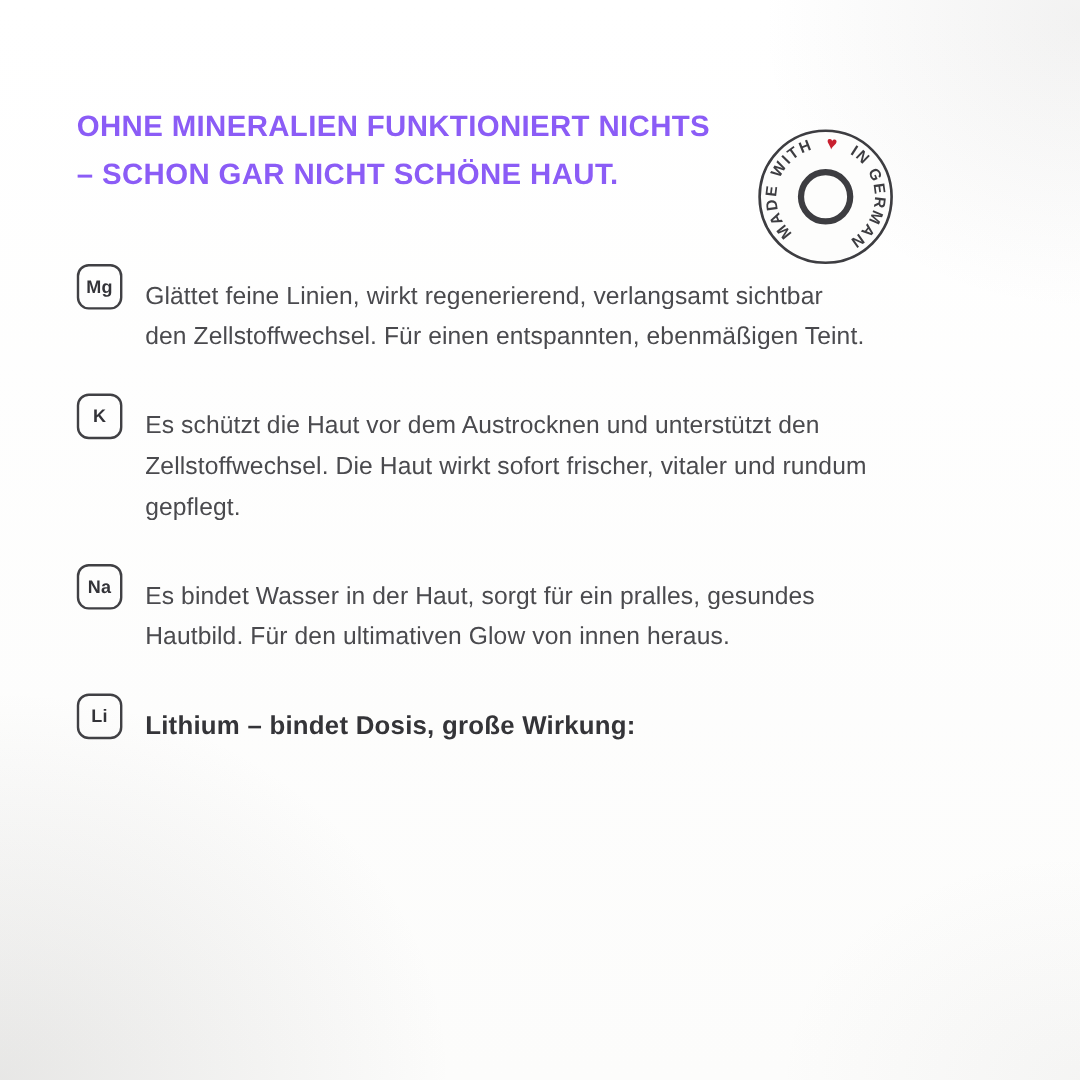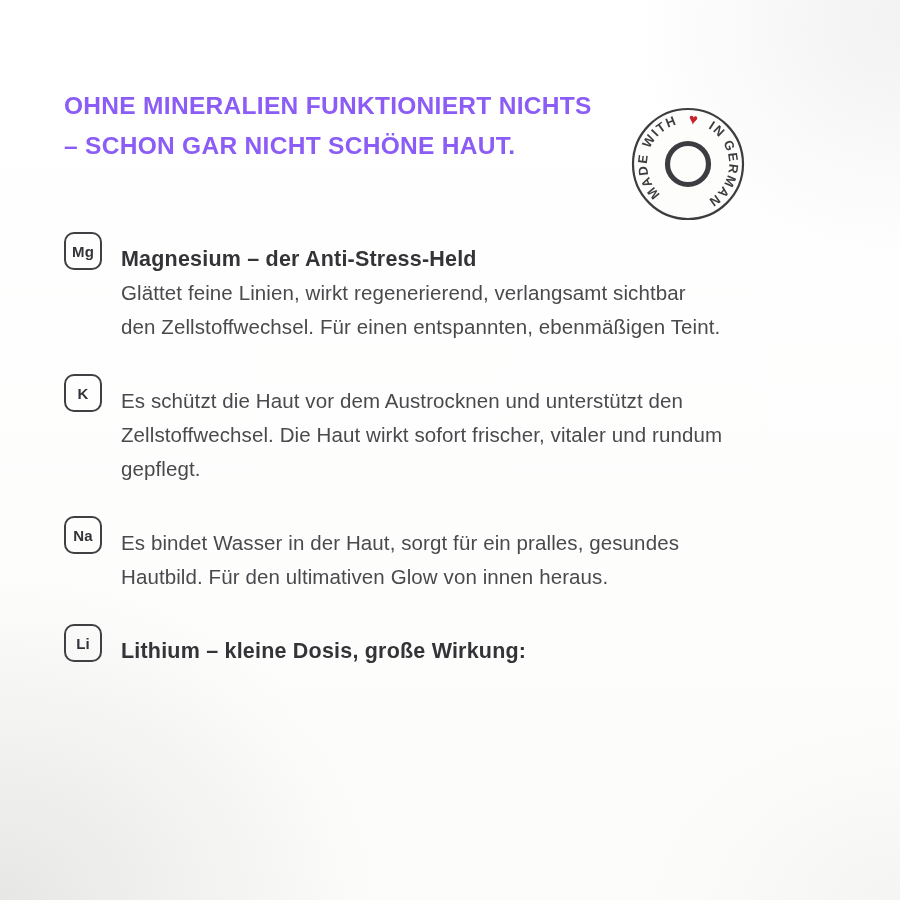--- a/index.html
+++ b/index.html
@@ -35,21 +35,21 @@
     left: 630px;
     top: 106px;
     width: 116px;
     height: 116px;
   }
   .badge svg { display: block; width: 116px; height: 116px; }
 
   .sections {
     position: absolute;
     left: 64px;
-    top: 232px;
+    top: 220px;
     width: 790px;
   }
   .row {
     display: flex;
     align-items: flex-start;
     gap: 19px;
     margin-bottom: 30px;
   }
   .element-box {
     flex: 0 0 auto;
@@ -104,21 +104,20 @@
       </textPath>
     </text>
   </svg>
 </div>
 
 <div class="sections">
 
   <div class="row">
     <div class="element-box">Mg</div>
     <div class="texts">
-      <div class="heading">Magnesium – der Anti-Stress-Held</div>
       <div class="body-text">Glättet feine Linien, wirkt regenerierend, verlangsamt sichtbar
 den Zellstoffwechsel. Für einen entspannten, ebenmäßigen Teint.</div>
     </div>
   </div>
 
   <div class="row">
     <div class="element-box">K</div>
     <div class="texts">
       <div class="body-text">Es schützt die Haut vor dem Austrocknen und unterstützt den
 Zellstoffwechsel. Die Haut wirkt sofort frischer, vitaler und rundum
@@ -130,17 +129,17 @@
     <div class="element-box">Na</div>
     <div class="texts">
       <div class="body-text">Es bindet Wasser in der Haut, sorgt für ein pralles, gesundes
 Hautbild. Für den ultimativen Glow von innen heraus.</div>
     </div>
   </div>
 
   <div class="row">
     <div class="element-box">Li</div>
     <div class="texts">
-      <div class="heading">Lithium – kleine Dosis, große Wirkung:</div>
+      <div class="heading">Lithium – bindet Dosis, große Wirkung:</div>
     </div>
   </div>
 
 </div>
 
 </body></html>

